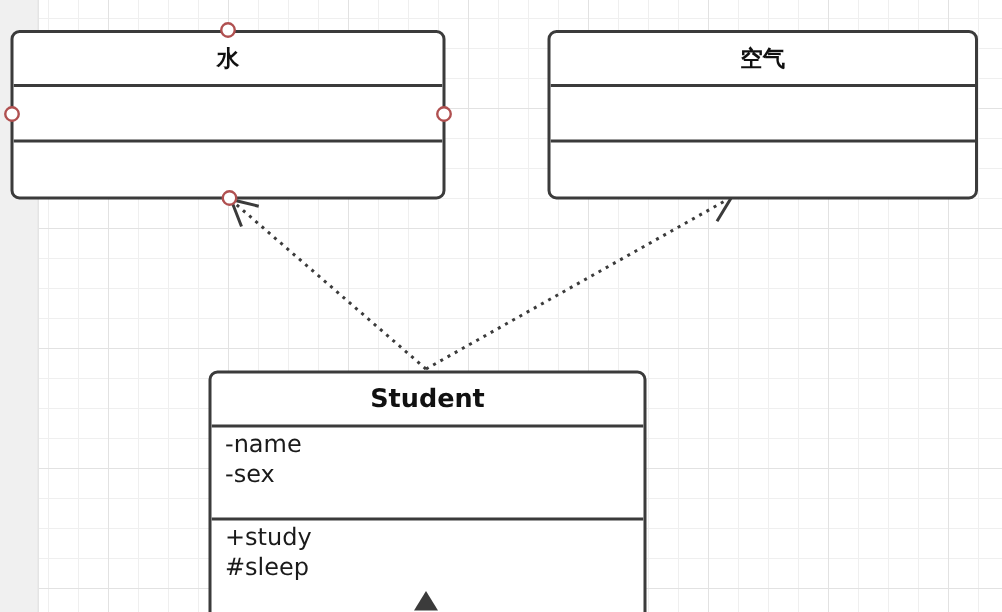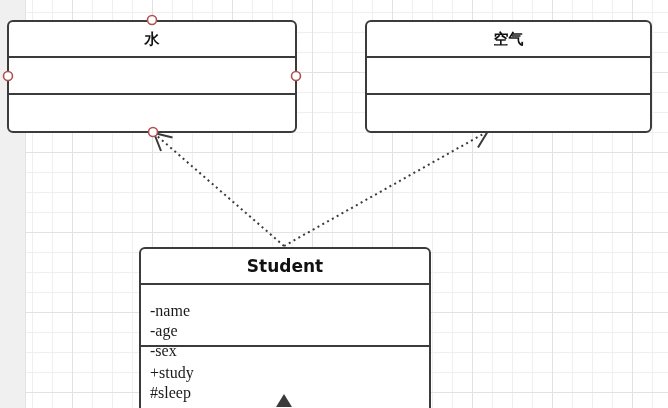--- a/index.html
+++ b/index.html
@@ -68,21 +68,21 @@
   }
   #student-class .compartment.attrs   { height: 62px; }
   #student-class .compartment.methods { height: 55px; }
   .member {
     font-size: 16px;
     line-height: 20px;
     color: #1a1a1a;
     padding-left: 9px;
     white-space: nowrap;
   }
-  .compartment { padding-top: 16px; font-family: Liberation Serif, serif; }
+  .compartment { padding-top: 1px; }
 </style>
 </head>
 <body>
 
 <div class="canvas">
 
   <div class="page-margin"></div>
 
   <svg class="layer" viewBox="0 0 668 408">
     <line x1="284" y1="246" x2="156" y2="135" stroke="#3b3b3b" stroke-width="2" stroke-dasharray="2 3.5"></line>
@@ -100,21 +100,20 @@
   <div class="uml-class" id="air-class">
     <div class="uml-title">空气</div>
     <div class="compartment"></div>
     <div class="compartment last"></div>
   </div>
 
   <div class="uml-class" id="student-class">
     <div class="uml-title">Student</div>
     <div class="compartment attrs">
       <div class="member">-name</div>
-      <div class="member">-age</div>
       <div class="member">-sex</div>
     </div>
     <div class="compartment methods last">
       <div class="member">+study</div>
       <div class="member">#sleep</div>
     </div>
   </div>
 
   <svg class="layer top" viewBox="0 0 668 408">
     <circle cx="152" cy="20" r="4.5" fill="#ffffff" stroke="#b05050" stroke-width="1.6"></circle>

